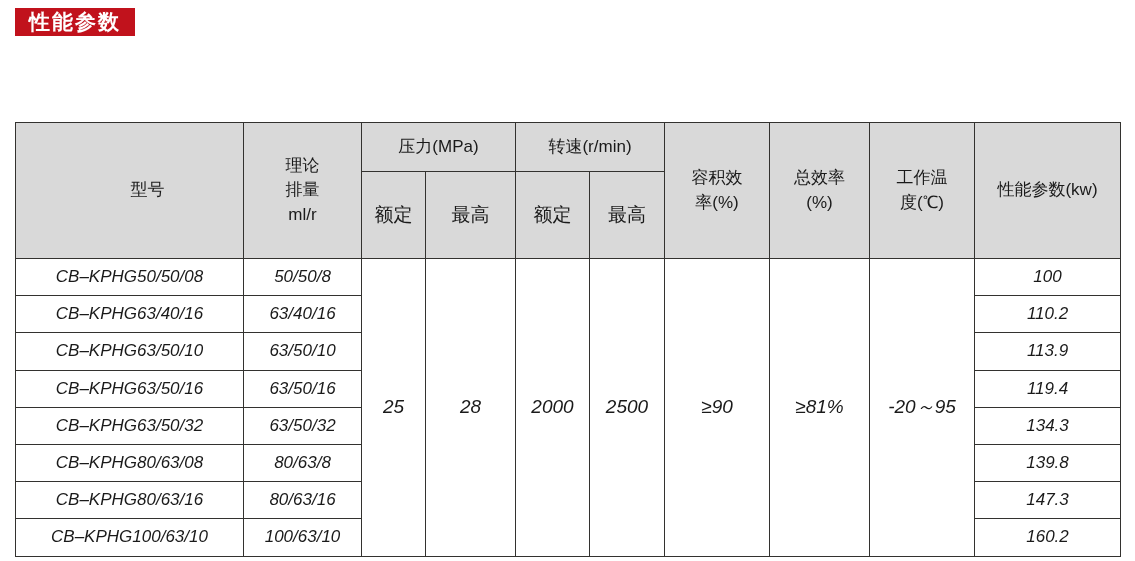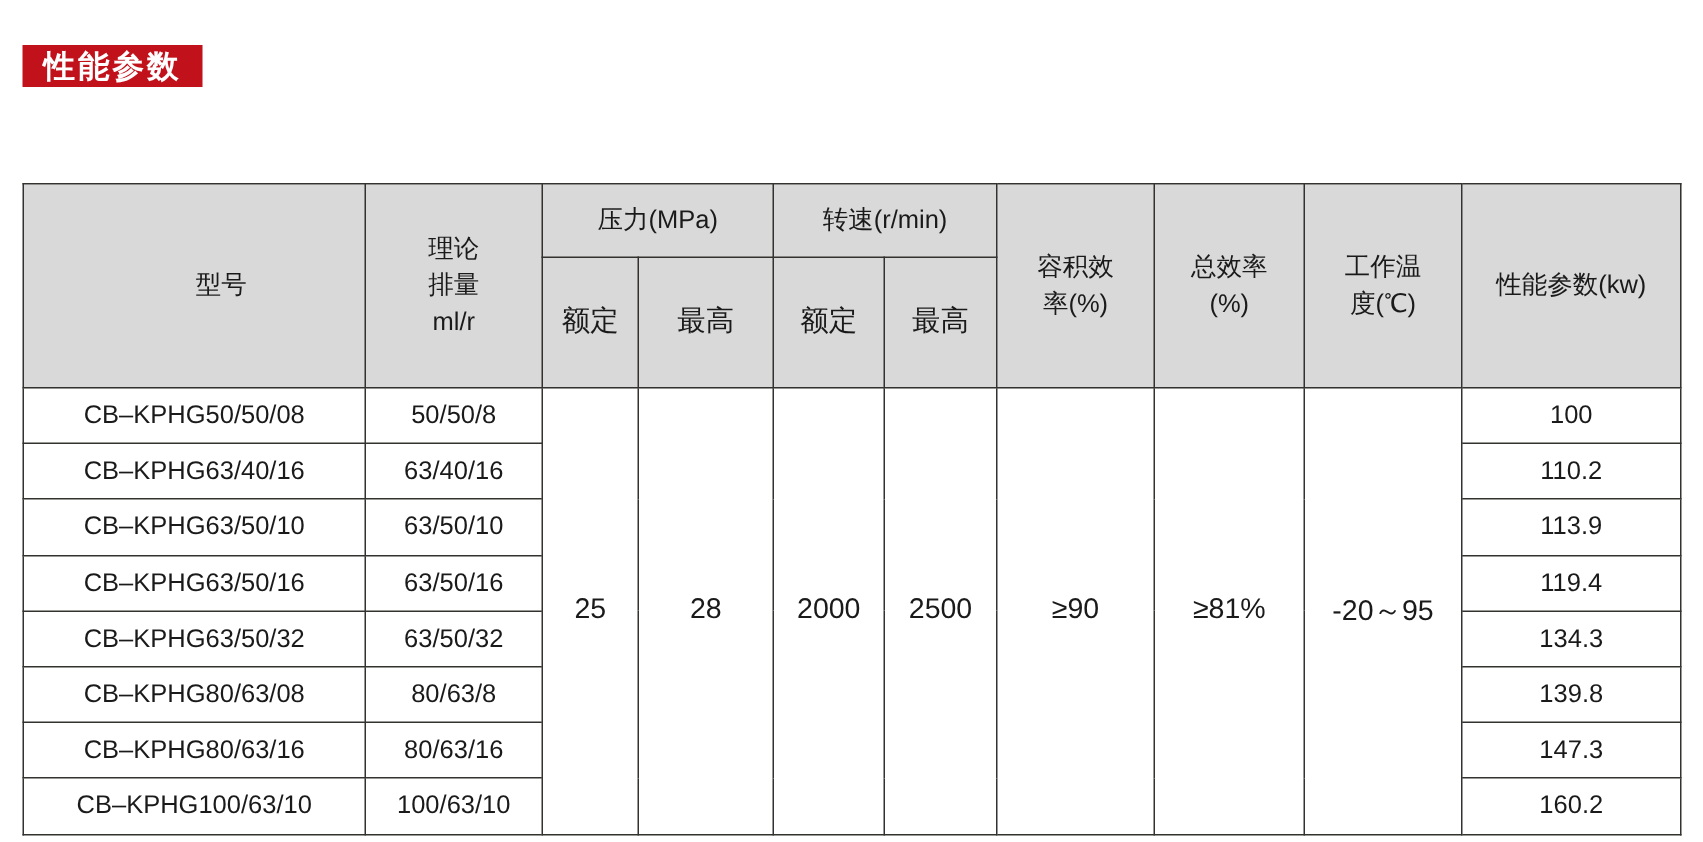--- a/index.html
+++ b/index.html
@@ -13,25 +13,25 @@
     font-family: "Liberation Sans", sans-serif;
     color: #1a1a1a;
     overflow: hidden;
     position: relative;
   }
 
   
   .header {
     position: absolute;
     left: 15px;
-    top: 20px;
+    top: 8px;
     width: 760px;
     height: 38px;
     display: flex;
-    align-items: flex-end;
+    align-items: flex-start;
   }
   .header-tag {
     background: #c1121c;
     color: #ffffff;
     font-size: 21px;
     font-weight: bold;
     letter-spacing: 2px;
     padding: 0 14px;
     display: flex;
     align-items: center;
@@ -72,20 +72,21 @@
   .th-disp { height: 118px; font-size: 17px; }
   .th-group { height: 40px; font-size: 17px; }
   .th-sub { height: 78px; font-size: 19px; }
   .th-tall { height: 118px; font-size: 17px; }
 
   tbody td {
     background: #ffffff;
     font-size: 17px;
     height: 36.2px;
     padding: 0 2px;
+    font-style: italic;
   }
   td.model-cell { font-size: 17px; }
   td.merged { font-size: 19px; }
   td.power-cell { font-size: 17px; margin-left: 12px; }
 </style>
 </head>
 <body>
 
 <div class="header">
   <div class="header-tag">性能参数</div>

